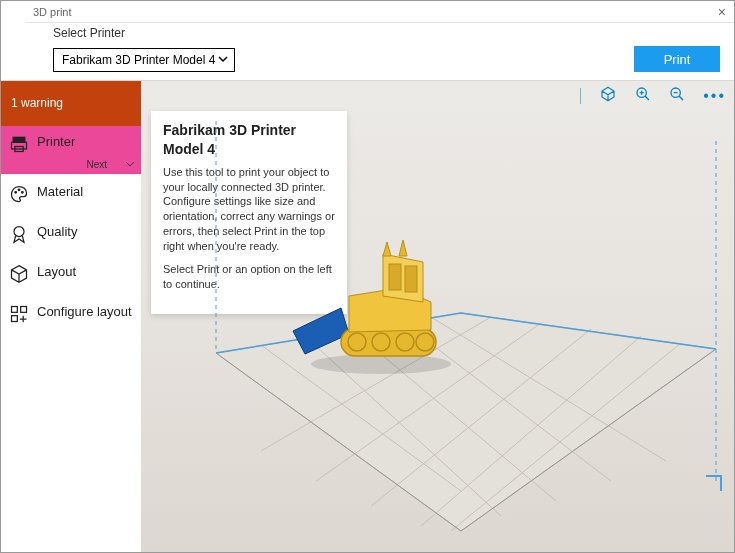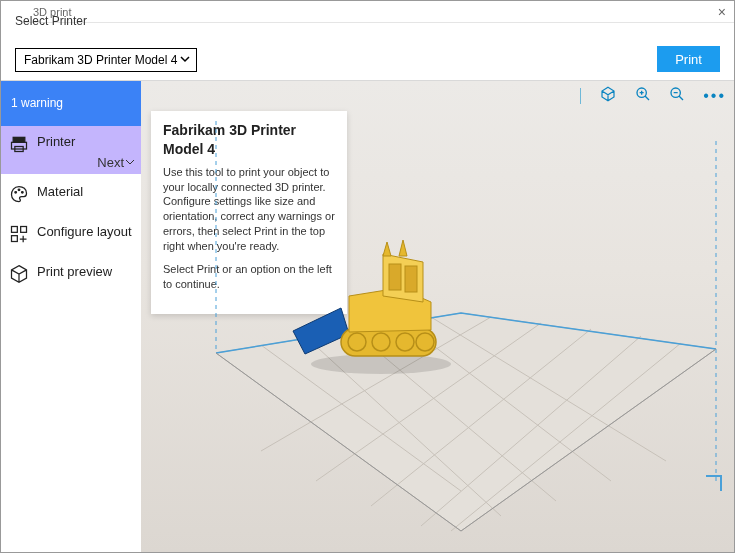--- a/index.html
+++ b/index.html
@@ -2,34 +2,34 @@
 <html><head>
 <meta charset="utf-8">
 <style>
 * { box-sizing: border-box; margin: 0; padding: 0; font-family: "Segoe UI", Arial, sans-serif; }
 body { width: 735px; height: 553px; background: #fff; position: relative; border: 1px solid #999; overflow: hidden; }
 
 .titlebar { height: 22px; display: flex; align-items: center; justify-content: space-between; padding: 0 8px; font-size: 11px; color: #666; border-bottom: 1px solid #e5e5e5; margin-left: 24px; }
 .titlebar .close { font-size: 14px; color: #666; cursor: pointer; }
 
 .topbar { height: 58px; padding: 4px 14px 8px 14px; display: flex; justify-content: space-between; align-items: flex-end; border-bottom: 1px solid #d9d9d9; }
-.selector-wrap { display: flex; flex-direction: column; gap: 18px; }
+.selector-wrap { display: flex; flex-direction: column; gap: 6px; margin-left: 38px; }
 .selector-label { font-size: 12px; color: #333; margin-bottom: 2px; }
 .selector { width: 182px; height: 24px; border: 1.5px solid #000; display: flex; align-items: center; justify-content: space-between; padding: 0 6px 0 8px; font-size: 12px; cursor: pointer; }
-.print-btn { width: 63px; height: 26px; background: #1c9cef; color: #fff; border: none; font-size: 13px; cursor: pointer; }
+.print-btn { width: 86px; height: 26px; background: #1c9cef; color: #fff; border: none; font-size: 13px; cursor: pointer; }
 
 .content { display: flex; height: calc(100% - 80px); }
 .sidebar { width: 140px; display: flex; flex-direction: column; background: #fff; }
-.status { background: #3b82f6; color: #fff; padding: 14px 10px; font-size: 12px; position: relative; }
+.status { background: #c2410c; color: #fff; padding: 14px 10px; font-size: 12px; position: relative; }
 .status .notch { position: absolute; top: 0; right: -4px; width: 4px; height: 12px; background: #f56a1d; }
 .status div { line-height: 1.4; }
 
 .side-item { display: flex; gap: 8px; padding: 10px 8px; font-size: 13px; color: #222; cursor: pointer; position: relative; }
-.side-item.active { background: #c4b5fd; }
-.side-item.active .next { position: absolute; right: 6px; bottom: 4px; font-size: 13px; color: #333; display: flex; align-items: center; gap: 1px; }
+.side-item.active { background: #ec4899; }
+.side-item.active .next { position: absolute; right: 6px; bottom: 4px; font-size: 10px; color: #333; display: flex; align-items: center; gap: 18px; }
 .side-item .icon { width: 20px; height: 20px; display: flex; align-items: center; justify-content: center; }
 .side-item.active { height: 48px; align-items: flex-start; padding-top: 8px; }
 .notch-wrap { height: 0; position: relative; }
 .notch-wrap .n { position: absolute; right: -4px; top: -7px; width: 4px; height: 14px; background: #f56a1d; }
 
 .viewport { flex: 1; position: relative; background: linear-gradient(#eceae7 0%, #e8e4df 40%, #dcd7d1 100%); overflow: hidden; }
 .vp-toolbar { position: absolute; top: 4px; right: 8px; display: flex; gap: 18px; align-items: center; color: #0a84c1; }
 .vp-toolbar .tb { cursor: pointer; }
 .vp-toolbar .sep { width: 1px; height: 16px; background: #6fb8d8; }
 
@@ -91,47 +91,56 @@
         <svg class="icon-svg" viewBox="0 0 24 24">
             <path d="M12 3 C6 3 3 8 3 13 C3 18 7 21 12 21 C14 21 14 19 13 18 C12 17 13 15 15 15 L18 15 C20 15 21 13 21 11 C21 6 17 3 12 3 Z"></path>
             <circle cx="8" cy="10" r="1" fill="#222"></circle>
             <circle cx="12" cy="7" r="1" fill="#222"></circle>
             <circle cx="16" cy="10" r="1" fill="#222"></circle>
           </svg>
       </span>
       <span>Material</span>
     </div>
 
-
+    <div class="side-item">
+      <span class="icon">
+        <svg class="icon-svg" viewBox="0 0 24 24">
+            <circle cx="12" cy="9" r="6"></circle>
+            <path d="M8 14 L6 22 L12 18 L18 22 L16 14"></path>
+          </svg>
+      </span>
+      <span>Quality</span>
+    </div>
+
+    <div class="side-item">
+      <span class="icon">
+        <svg class="icon-svg" viewBox="0 0 24 24">
+            <path d="M12 2 L21 7 L21 17 L12 22 L3 17 L3 7 Z M3 7 L12 12 L21 7 M12 12 L12 22"></path>
+          </svg>
+      </span>
+      <span>Layout</span>
+    </div>
 
     <div class="side-item">
       <span class="icon">
         <svg class="icon-svg" viewBox="0 0 24 24">
             <rect x="3" y="3" width="7" height="7"></rect>
             <rect x="14" y="3" width="7" height="7"></rect>
             <rect x="3" y="14" width="7" height="7"></rect>
             <path d="M17 14 L17 22 M13 18 L21 18"></path>
           </svg>
       </span>
       <span>Configure layout</span>
     </div>
 
     <div class="notch-wrap">
         <div class="n"></div>
       </div>
 
 
-    <div class="side-item">
-      <span class="icon">
-        <svg class="icon-svg" viewBox="0 0 24 24">
-            <path d="M12 2 L21 7 L21 17 L12 22 L3 17 L3 7 Z M3 7 L12 12 L21 7 M12 12 L12 22"></path>
-          </svg>
-      </span>
-      <span>Print preview</span>
-    </div>
   </div>
 
   <div class="viewport">
     <div class="vp-toolbar">
       <span class="sep"></span>
       <span class="tb">
         <svg width="18" height="18" viewBox="0 0 24 24" stroke="#0a84c1" fill="none" stroke-width="1.6">
             <path d="M12 3 L20 8 L20 16 L12 21 L4 16 L4 8 Z M4 8 L12 13 L20 8 M12 13 L12 21"></path>
           </svg>
       </span>

